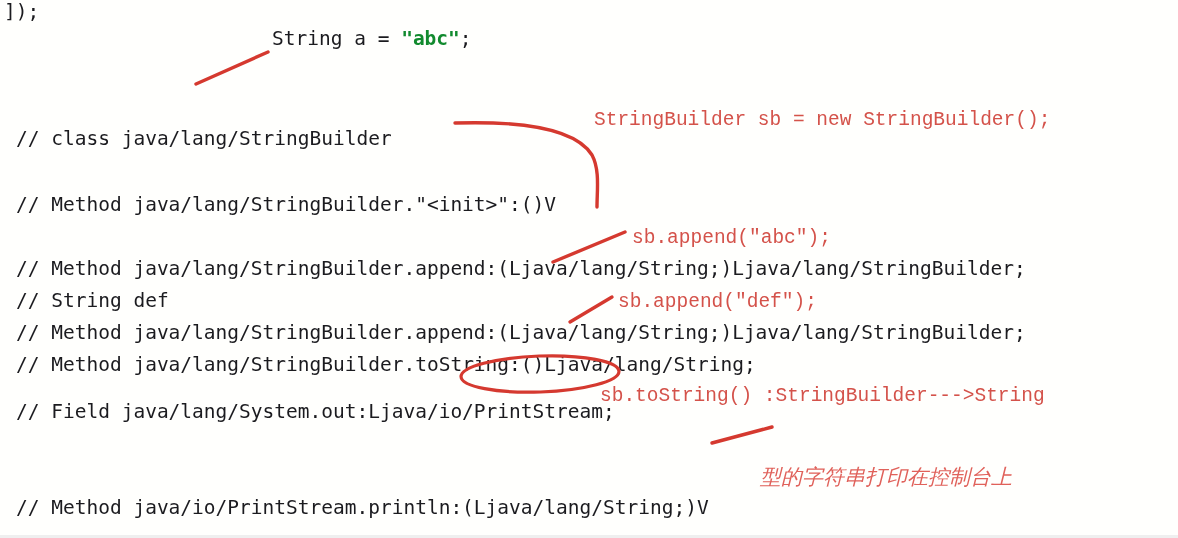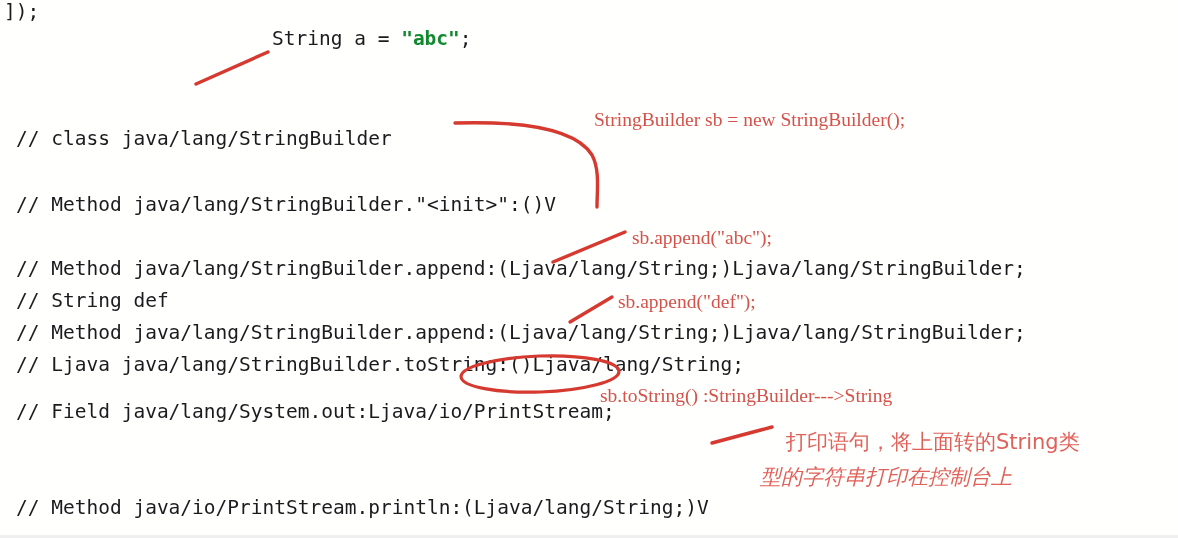--- a/index.html
+++ b/index.html
@@ -24,21 +24,21 @@
     line-height: 24px;
     color: #1b1b1f;
     letter-spacing: 0px;
   }
   .code .str { color: #118a2e; font-weight: bold; }
 
   
   .anno {
     position: absolute;
     white-space: pre;
-    font-family: Liberation Serif, serif;
+    font-family: Liberation Mono, monospace;
     font-size: 19.5px;
     line-height: 24px;
     color: #d4524a;
   }
   .anno-cjk {
     position: absolute;
     white-space: pre;
     font-family: "DejaVu Sans", "Liberation Sans", sans-serif;
     font-size: 21px;
     line-height: 30px;
@@ -77,35 +77,34 @@
   <div class="code" style="left:16px; top:127px;">// class java/lang/StringBuilder</div>
 
   <div class="code" style="left:16px; top:193px;">// Method java/lang/StringBuilder."&lt;init&gt;":()V</div>
 
   <div class="code" style="left:16px; top:257px;">// Method java/lang/StringBuilder.append:(Ljava/lang/String;)Ljava/lang/StringBuilder;</div>
 
   <div class="code" style="left:16px; top:289px;text-align:center;">// String def</div>
 
   <div class="code" style="left:16px; top:321px;">// Method java/lang/StringBuilder.append:(Ljava/lang/String;)Ljava/lang/StringBuilder;</div>
 
-  <div class="code" style="left:16px; top:353px;"><span>// Ljava java/lang/StringBuilder.</span><span>toString:()</span><span>Ljava/lang/String;</span></div>
+  <div class="code" style="left:16px; top:353px;"><span>// Method java/lang/StringBuilder.</span><span>toString:()</span><span>Ljava/lang/String;</span></div>
 
   <div class="code" style="left:16px; top:400px;">// Field java/lang/System.out:Ljava/io/PrintStream;</div>
 
   <div class="code" style="left:16px; top:496px;">// Method java/io/PrintStream.println:(Ljava/lang/String;)V</div>
 
   <div class="anno" style="left:594px; top:108px;">StringBuilder sb = new StringBuilder();</div>
 
   <div class="anno" style="left:632px; top:226px;">sb.append("abc");</div>
 
   <div class="anno" style="left:618px; top:290px;">sb.append("def");</div>
 
   <div class="anno" style="left:600px; top:384px;">sb.toString() :StringBuilder---&gt;String</div>
 
-  <div class="anno-cjk" style="left:786px; top:427px;">打印语句，将上面转的String类</div>
 
   <div class="anno-cjk" style="left:760px; top:462px;font-style:italic;">型的字符串打印在控制台上</div>
 
   <svg id="marks" viewBox="0 0 1178 538">
 
     <line x1="196" y1="84" x2="268" y2="52" stroke="#d5392f" stroke-width="3.4" stroke-linecap="round"></line>
 
     <path d="M 455 123 C 520 121, 575 128, 592 155 C 600 170, 597 190, 597 207" fill="none" stroke="#d5392f" stroke-width="3.4" stroke-linecap="round"></path>
 
     <line x1="553" y1="262" x2="625" y2="232" stroke="#d5392f" stroke-width="3.4" stroke-linecap="round"></line>

